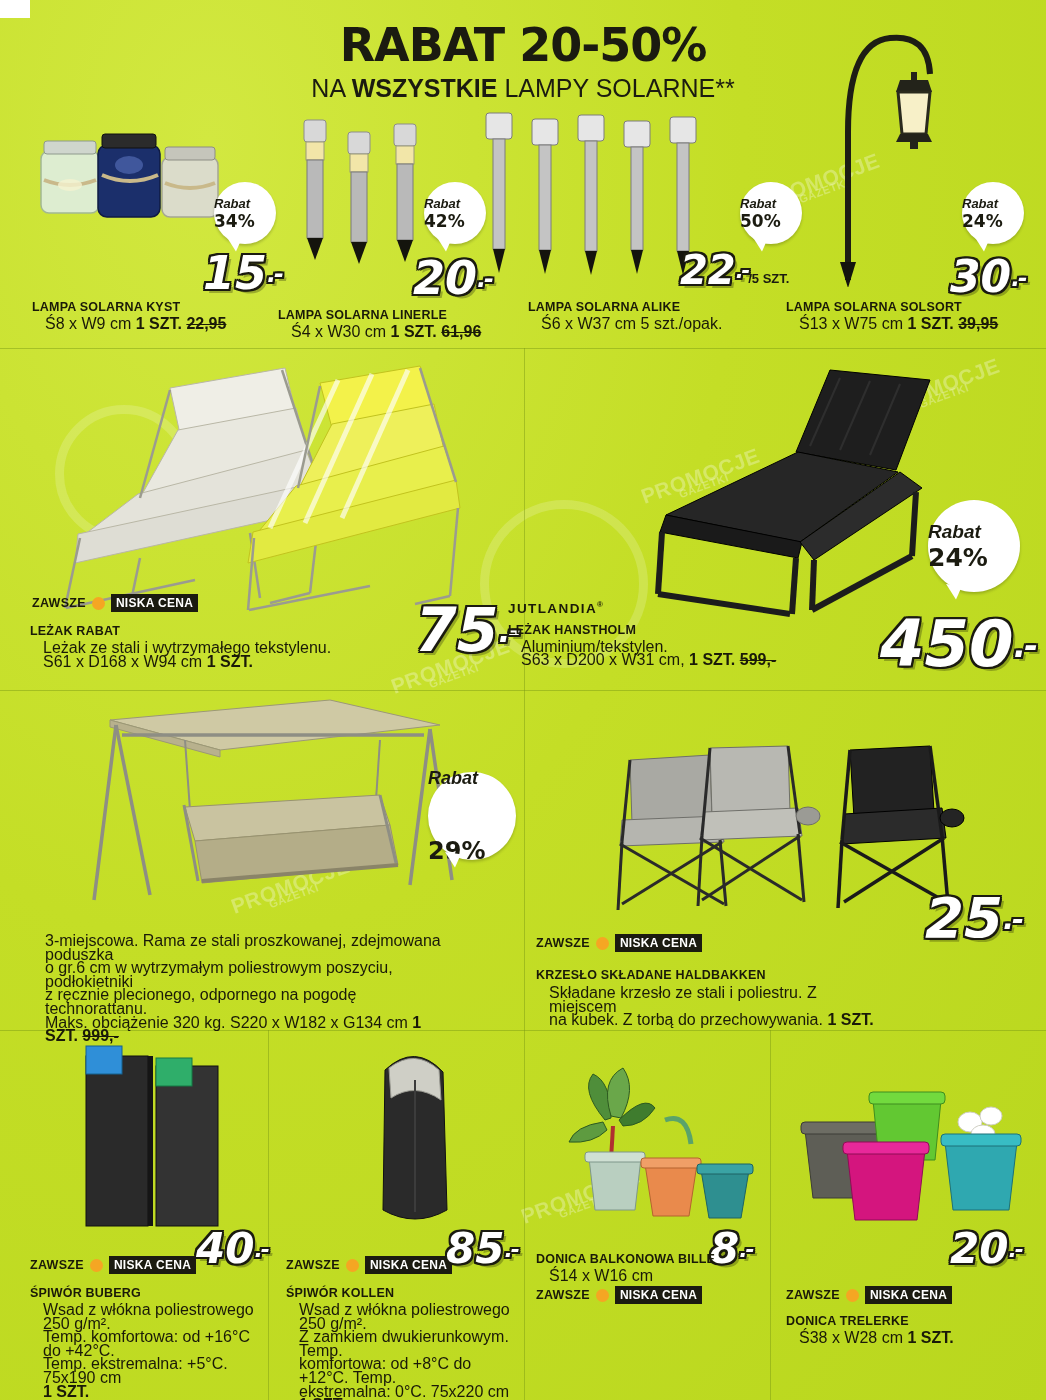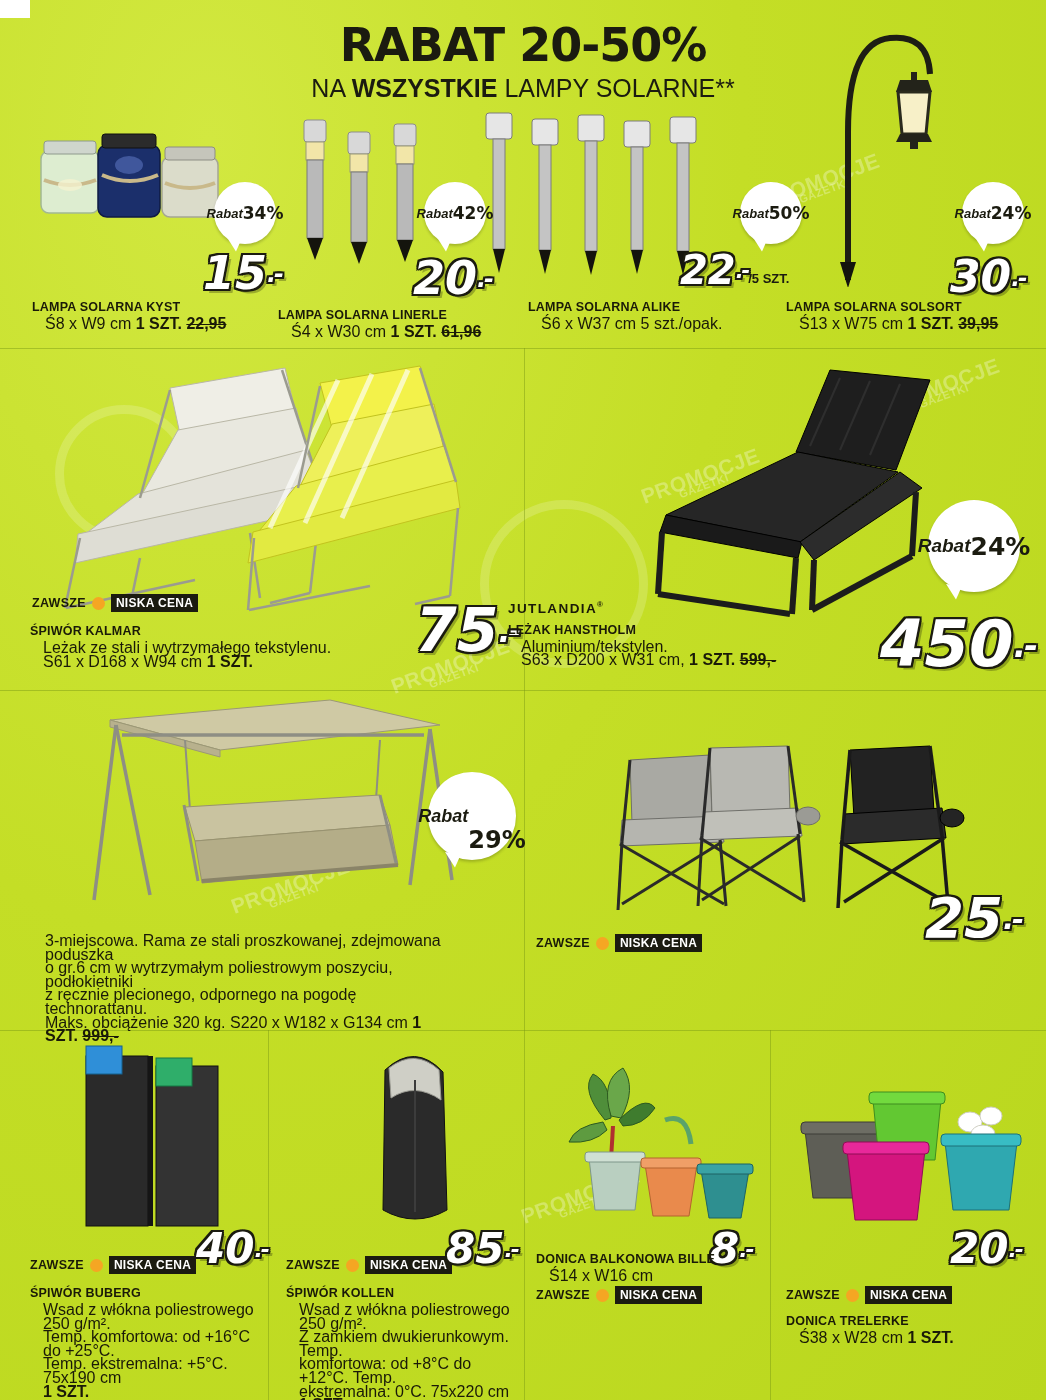--- a/index.html
+++ b/index.html
@@ -57,21 +57,21 @@
   }
   .price .cur{font-size:.52em;vertical-align:.28em;letter-spacing:-2px;}
   .price .sztt{
     font-style:normal;font-family:"Liberation Sans",sans-serif;
     font-size:13px;color:#1b1b10;text-shadow:none;font-weight:bold;
     vertical-align:.1em;
   }
   
   .bubble{
     position:absolute;border-radius:50%;background:#fff;
-    display:flex;flex-direction:row;align-items:center;justify-content:center;
+    display:flex;flex-direction:column;justify-content:center;
     box-shadow:0 2px 3px rgba(0,0,0,.2);
   }
   .bubble:after{
     content:"";position:absolute;bottom:-7px;left:18%;
     border-left:12px solid transparent;border-right:4px solid transparent;
     border-top:14px solid #fff;transform:rotate(8deg);
   }
   .bubble .r{font-style:italic;font-weight:bold;color:#1b1b10;}
   .bubble .p{font-weight:bold;color:#1b1b10;font-family:"DejaVu Sans",sans-serif;}
   
@@ -320,21 +320,21 @@
 
   <div class="zawsze" style="left:32px;top:594px;">
     <span class="z1">ZAWSZE</span>
     <span class="dot"></span>
     <span class="z2">NISKA CENA</span>
   </div>
   <div class="price" style="left:415px;top:600px;font-size:60px;">
     <span>75</span><span class="cur">.-</span>
   </div>
   <div style="position:absolute;left:30px;top:624px;width:330px;">
-    <div class="prod-title">ŚPIWÓR KALMAR</div>
+    <div class="prod-title">LEŻAK RABAT</div>
     <div class="prod-desc" style="margin-top:3px;">Leżak ze stali i wytrzymałego tekstylenu.</div>
     <div class="prod-desc"><span>S61 x D168 x W94 cm </span><b>1 SZT.</b></div>
   </div>
 
   <div class="art" style="left:600px;top:360px;">
     <svg width="400" height="270" viewBox="0 0 400 270">
       <g>
         <path d="M230 10 L330 20 L296 110 L196 92 Z" fill="#1e1e1e" stroke="#000"></path>
         <path d="M198 92 L298 112 L200 182 L66 155 Z" fill="#262626" stroke="#000"></path>
         <path d="M66 155 L202 182 L198 198 L60 172 Z" fill="#1a1a1a" stroke="#000"></path>
@@ -452,20 +452,25 @@
     </svg>
   </div>
   <div class="zawsze" style="left:536px;top:934px;">
     <span class="z1">ZAWSZE</span>
     <span class="dot"></span>
     <span class="z2">NISKA CENA</span>
   </div>
   <div class="price" style="left:925px;top:890px;font-size:56px;">
     <span>25</span><span class="cur">.-</span>
   </div>
+  <div style="position:absolute;left:536px;top:968px;width:350px;">
+    <div class="prod-title">KRZESŁO SKŁADANE HALDBAKKEN</div>
+    <div class="prod-desc" style="margin-top:4px;">Składane krzesło ze stali i poliestru. Z miejscem</div>
+    <div class="prod-desc"><span>na kubek. Z torbą do przechowywania. </span><b>1 SZT.</b></div>
+  </div>
 
   <div class="art" style="left:78px;top:1038px;">
     <svg width="160" height="195" viewBox="0 0 160 195">
       <rect x="8" y="18" width="62" height="170" fill="#2a2a2a" stroke="#111"></rect>
       <rect x="78" y="28" width="62" height="160" fill="#333" stroke="#111"></rect>
       <rect x="8" y="8" width="36" height="28" fill="#2f8fd8" stroke="#14618f"></rect>
       <rect x="78" y="20" width="36" height="28" fill="#2fae6a" stroke="#147a45"></rect>
       <rect x="70" y="18" width="5" height="170" fill="#151515"></rect>
     </svg>
   </div>
@@ -473,21 +478,21 @@
     <span class="z1">ZAWSZE</span>
     <span class="dot"></span>
     <span class="z2">NISKA CENA</span>
   </div>
   <div class="price" style="left:196px;top:1228px;font-size:42px;">
     <span>40</span><span class="cur">.-</span>
   </div>
   <div style="position:absolute;left:30px;top:1286px;width:230px;">
     <div class="prod-title">ŚPIWÓR BUBERG</div>
     <div class="prod-desc" style="margin-top:3px;">Wsad z włókna poliestrowego 250 g/m².</div>
-    <div class="prod-desc">Temp. komfortowa: od +16°C do +25°C.</div>
+    <div class="prod-desc">Temp. komfortowa: od +16°C do +42°C.</div>
     <div class="prod-desc"><span>Temp. ekstremalna: +5°C. 75x190 cm </span></div>
     <div class="prod-desc"><b>1 SZT.</b></div>
   </div>
 
   <div class="art" style="left:355px;top:1040px;">
     <svg width="120" height="190" viewBox="0 0 120 190">
       <path d="M30 30 Q60 2 88 32 L92 170 Q60 188 28 170 Z" fill="#2a2a2a" stroke="#111"></path>
       <path d="M34 28 Q60 8 84 30 L86 60 Q60 42 36 58 Z" fill="#cfcfc6" stroke="#9a9a92"></path>
       <path d="M60 40 L60 172" stroke="#3c3c3c" stroke-width="2"></path>
     </svg>

